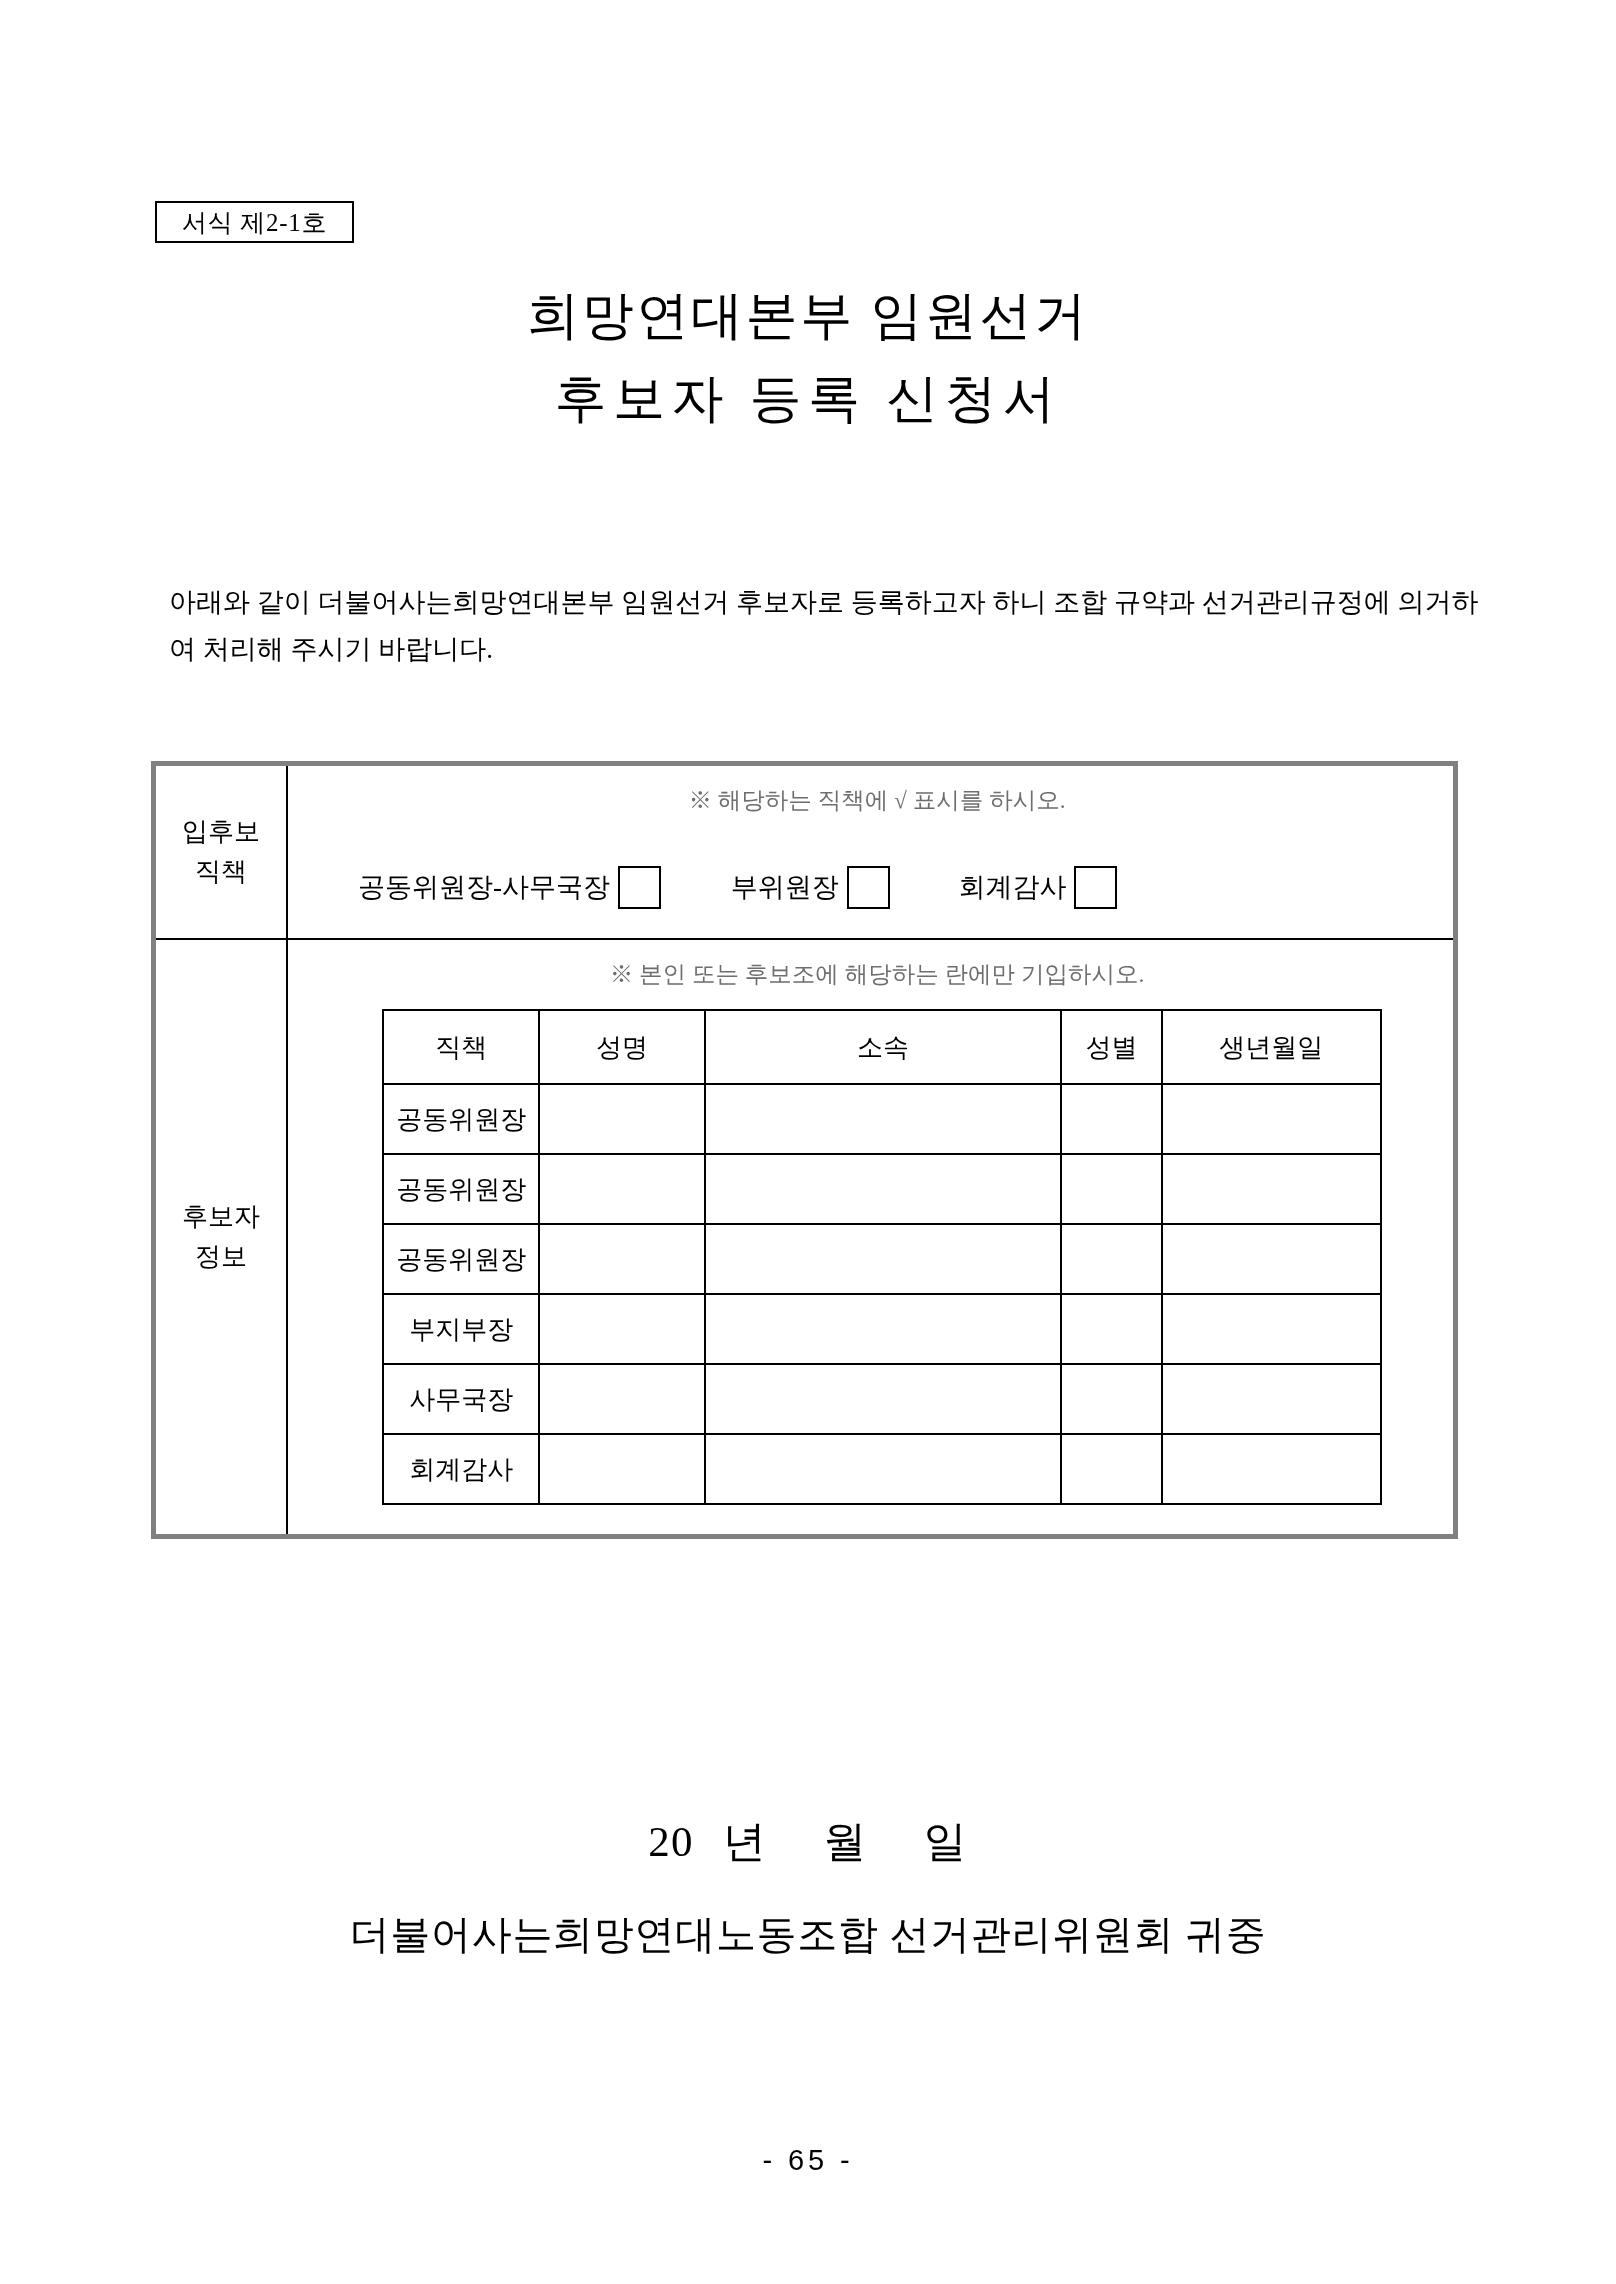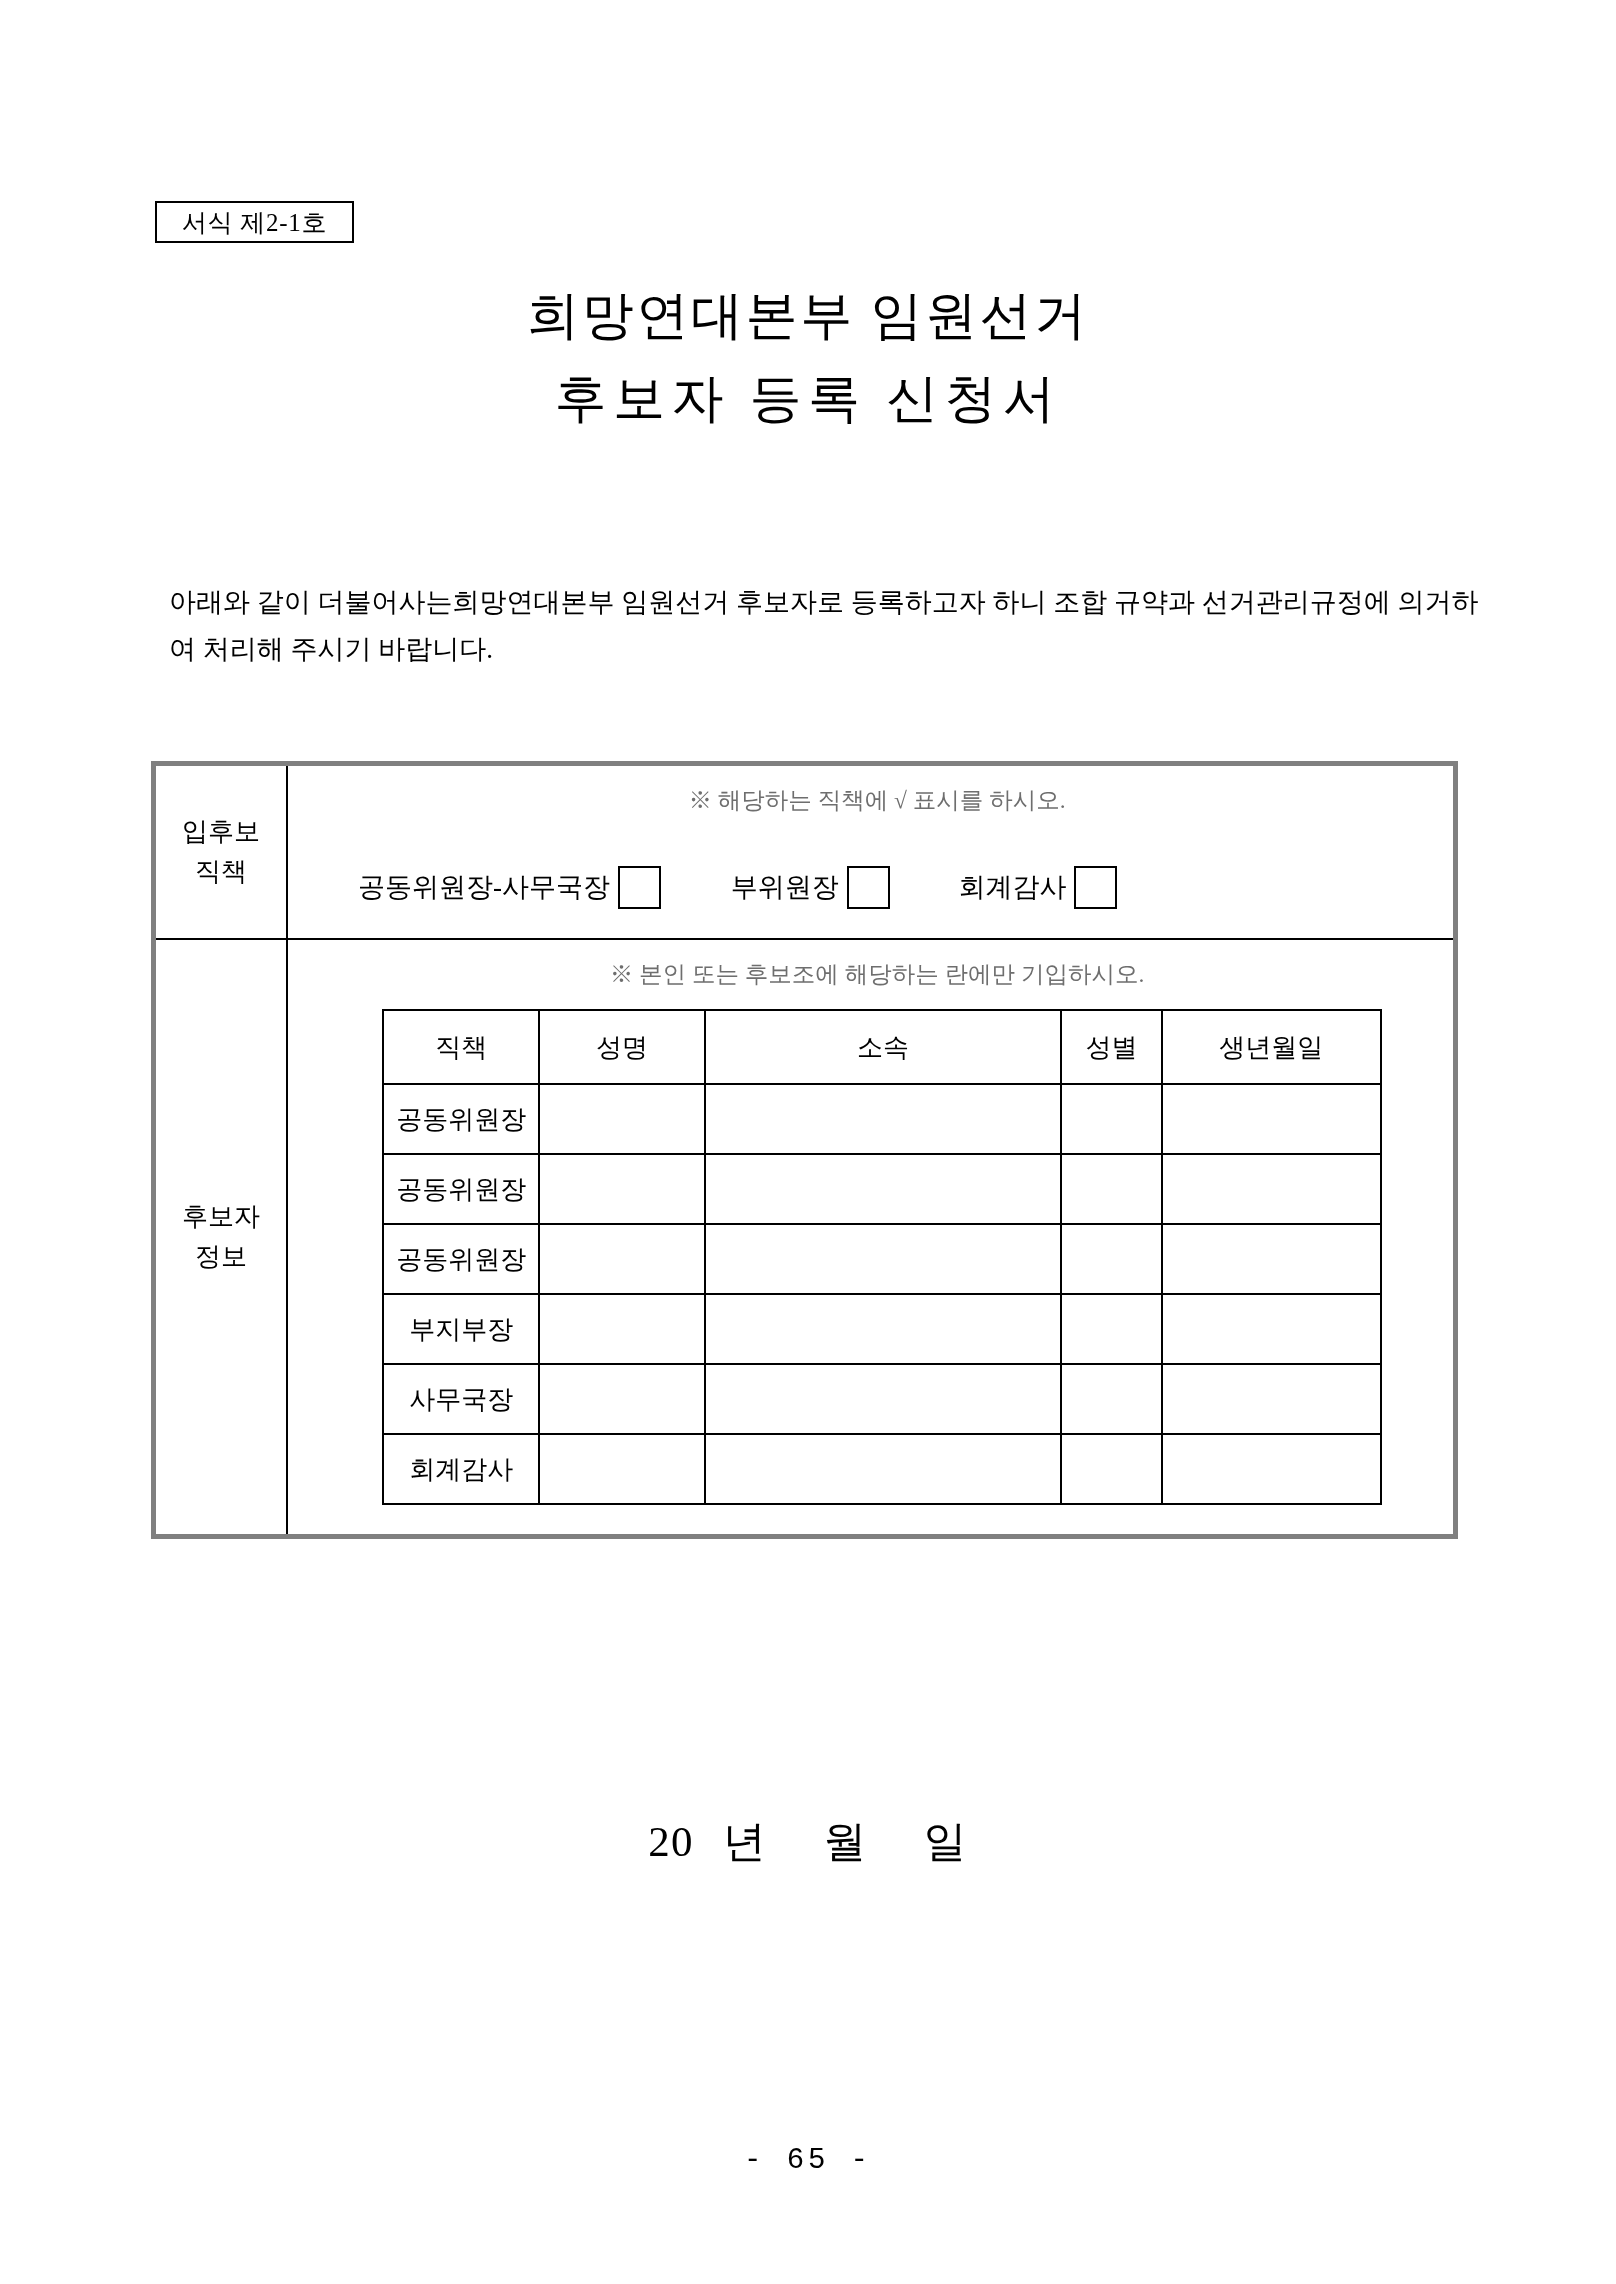--- a/index.html
+++ b/index.html
@@ -205,21 +205,21 @@
 
   
   .page-footer {
     position: absolute;
     left: 0;
     top: 2144px;
     width: 1616px;
     text-align: center;
     font-size: 29px;
     letter-spacing: 3.9px;
-    font-family: Liberation Mono, monospace;
+    font-family: Liberation Sans, sans-serif;
   }
 </style>
 </head>
 <body>
 
 <div class="page">
 
   <div class="form-badge">
     <span>서식 제2-1호</span>
   </div>
@@ -343,17 +343,18 @@
 
       </div>
     </div>
 
   </div>
 
   <div class="date-line">
     <span>20</span><span class="sp-s"></span><span>년</span><span class="sp-l"></span><span>월</span><span class="sp-l"></span><span>일</span>
   </div>
 
+  <div class="signature-line">더불어사는희망연대노동조합 선거관리위원회 귀중</div>
 
   <div class="page-footer">- 65 -</div>
 
 </div>
 
 
 </body></html>

